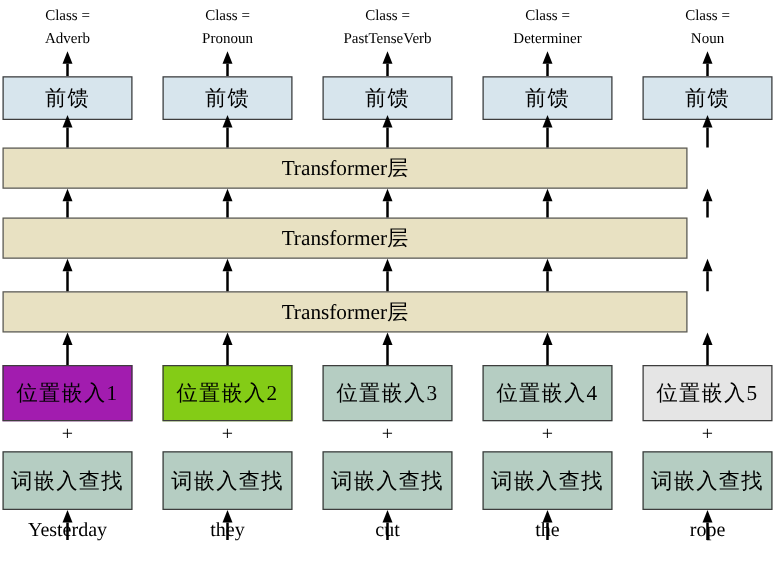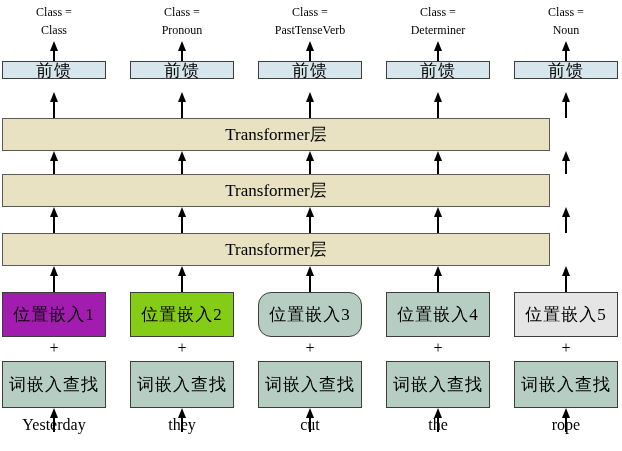--- a/index.html
+++ b/index.html
@@ -12,21 +12,21 @@
   .cls{
     position:absolute;top:3px;left:50%;transform:translateX(-50%);
     text-align:center;font-size:12px;line-height:18px;white-space:nowrap;
   }
   .box{
     position:absolute;left:0;width:104px;box-sizing:border-box;
     border:1.5px solid #3d3d3d;
     display:flex;align-items:center;justify-content:center;
     font-size:17px;letter-spacing:1px;
   }
-  .ff{top:61px;height:18px;}
+  .ff{top:61px;height:35px;}
   .pos{top:292px;height:45px;}
   .lookup{top:361px;height:47px;}
   .plus{position:absolute;top:339px;left:0;width:104px;text-align:center;font-size:16px;}
   .word{
     position:absolute;top:416px;left:50%;transform:translateX(-50%);
     font-size:16px;white-space:nowrap;
   }
   .tbar{
     position:absolute;left:2px;width:548px;box-sizing:border-box;
     border:1.5px solid #5a5a5a;
@@ -49,21 +49,21 @@
 
 <div class="canvas">
 
   <div class="tbar" style="top: 118px; height: 33px; background-color: rgb(232, 225, 194);">Transformer层</div>
   <div class="tbar" style="top: 174px; height: 33px; background-color: rgb(232, 225, 194);">Transformer层</div>
   <div class="tbar" style="top: 233px; height: 33px; background-color: rgb(232, 225, 194);">Transformer层</div>
 
   <div class="col" style="left:2px">
     <div class="cls">
       <div>Class =</div>
-      <div>Class</div>
+      <div>Adverb</div>
     </div>
     <div class="arrow" style="top:41px;height:20px">
         <i class="head"></i>
         <i class="shaft"></i>
       </div>
     <div class="box ff" style="background-color: rgb(215, 229, 237);">前馈</div>
     <div class="arrow" style="top:92px;height:26px">
         <i class="head"></i>
         <i class="shaft"></i>
       </div>
@@ -144,21 +144,21 @@
         <i class="shaft"></i>
       </div>
     <div class="arrow" style="top:207px;height:26px">
         <i class="head"></i>
         <i class="shaft"></i>
       </div>
     <div class="arrow" style="top:266px;height:26px">
         <i class="head"></i>
         <i class="shaft"></i>
       </div>
-    <div class="box pos" style="background-color: rgb(181, 205, 194); border-radius: 13px;">位置嵌入3</div>
+    <div class="box pos" style="background-color: rgb(181, 205, 194);">位置嵌入3</div>
     <div class="plus">+</div>
     <div class="box lookup" style="background-color: rgb(181, 205, 194);">词嵌入查找</div>
     <div class="arrow" style="top:408px;height:24px">
         <i class="head"></i>
         <i class="shaft"></i>
       </div>
     <div class="word">cut</div>
   </div>
 
   <div class="col" style="left:386px">

